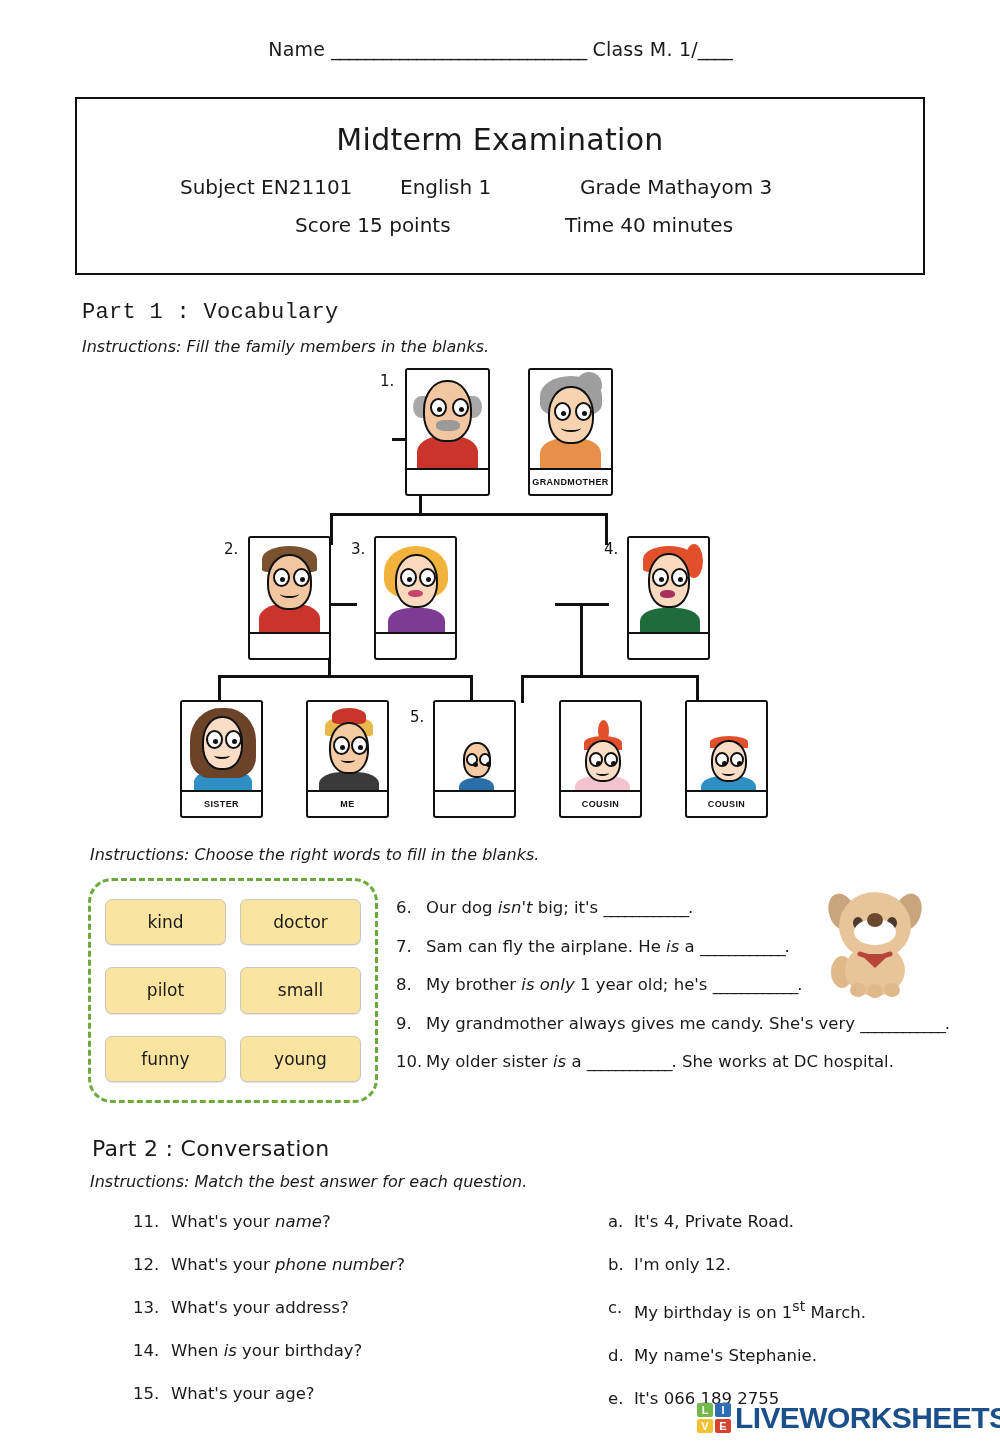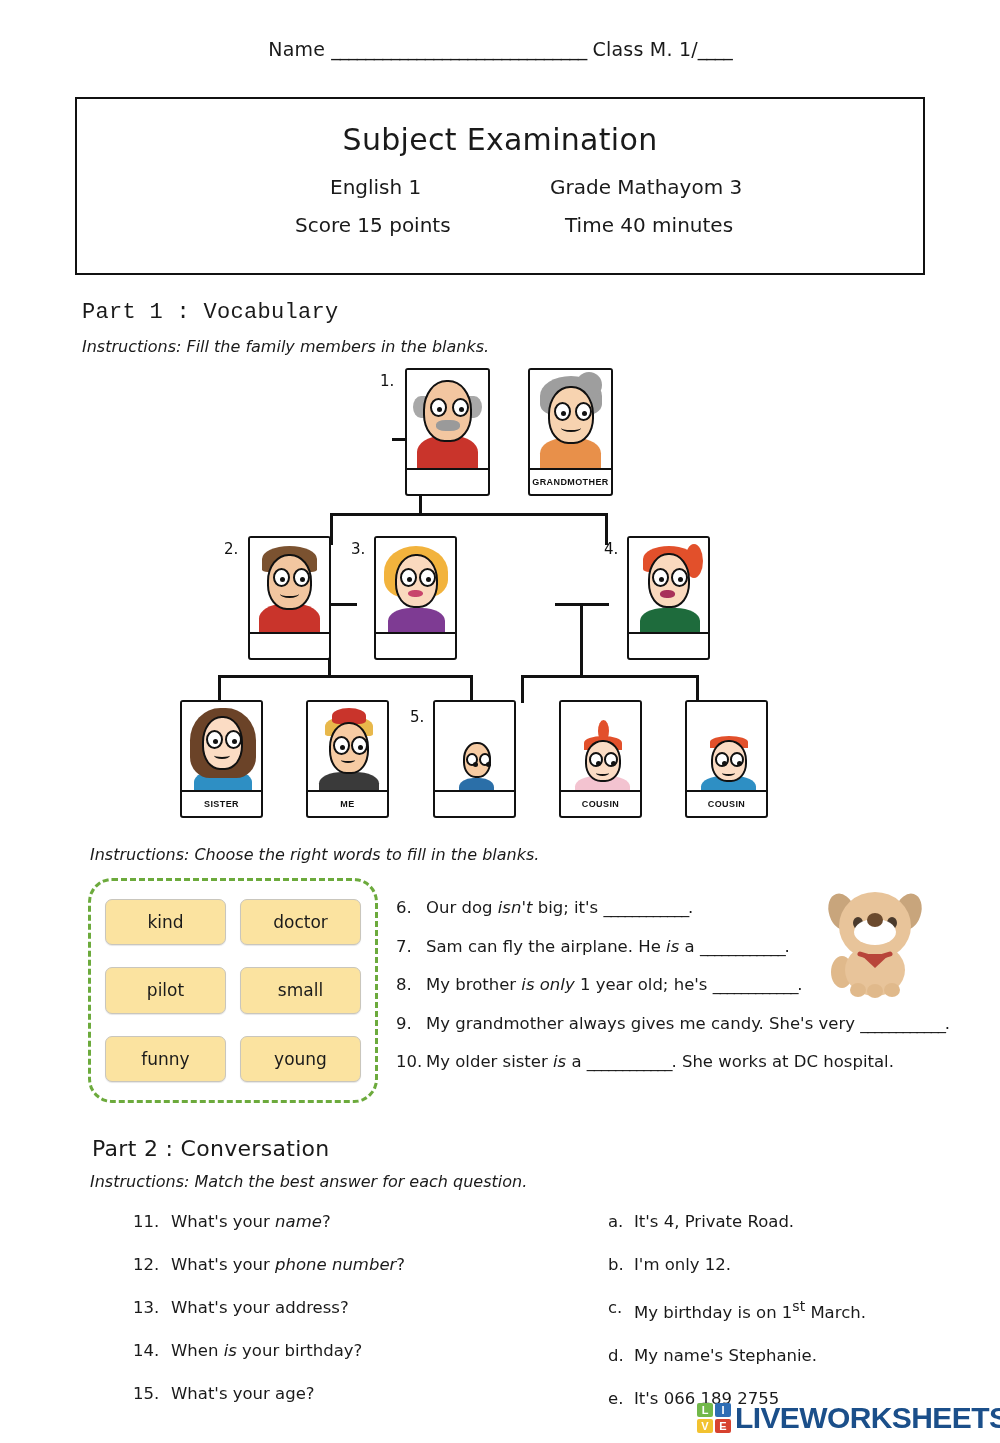--- a/index.html
+++ b/index.html
@@ -148,22 +148,23 @@
 </head>
 <body>
 
 <div class="name-line">
   <span>Name</span>
   <span class="blank-long">______________________________</span>
   <span>Class M. 1/</span><span class="blank-long">____</span>
 </div>
 
 <div class="exam-box">
-  <div class="exam-title">Subject Examination</div>
+  <div class="exam-title">Midterm Examination</div>
   <div class="exam-row r1">
+    <span>Subject EN21101</span>
     <span>English 1</span>
     <span>Grade Mathayom 3</span>
   </div>
   <div class="exam-row r2">
     <span>Score  15 points</span>
     <span>Time  40 minutes</span>
   </div>
 </div>
 
 <div class="part-head" style="left:82px; top:300px;font-family:Liberation Mono, monospace;">Part 1 : Vocabulary</div>

